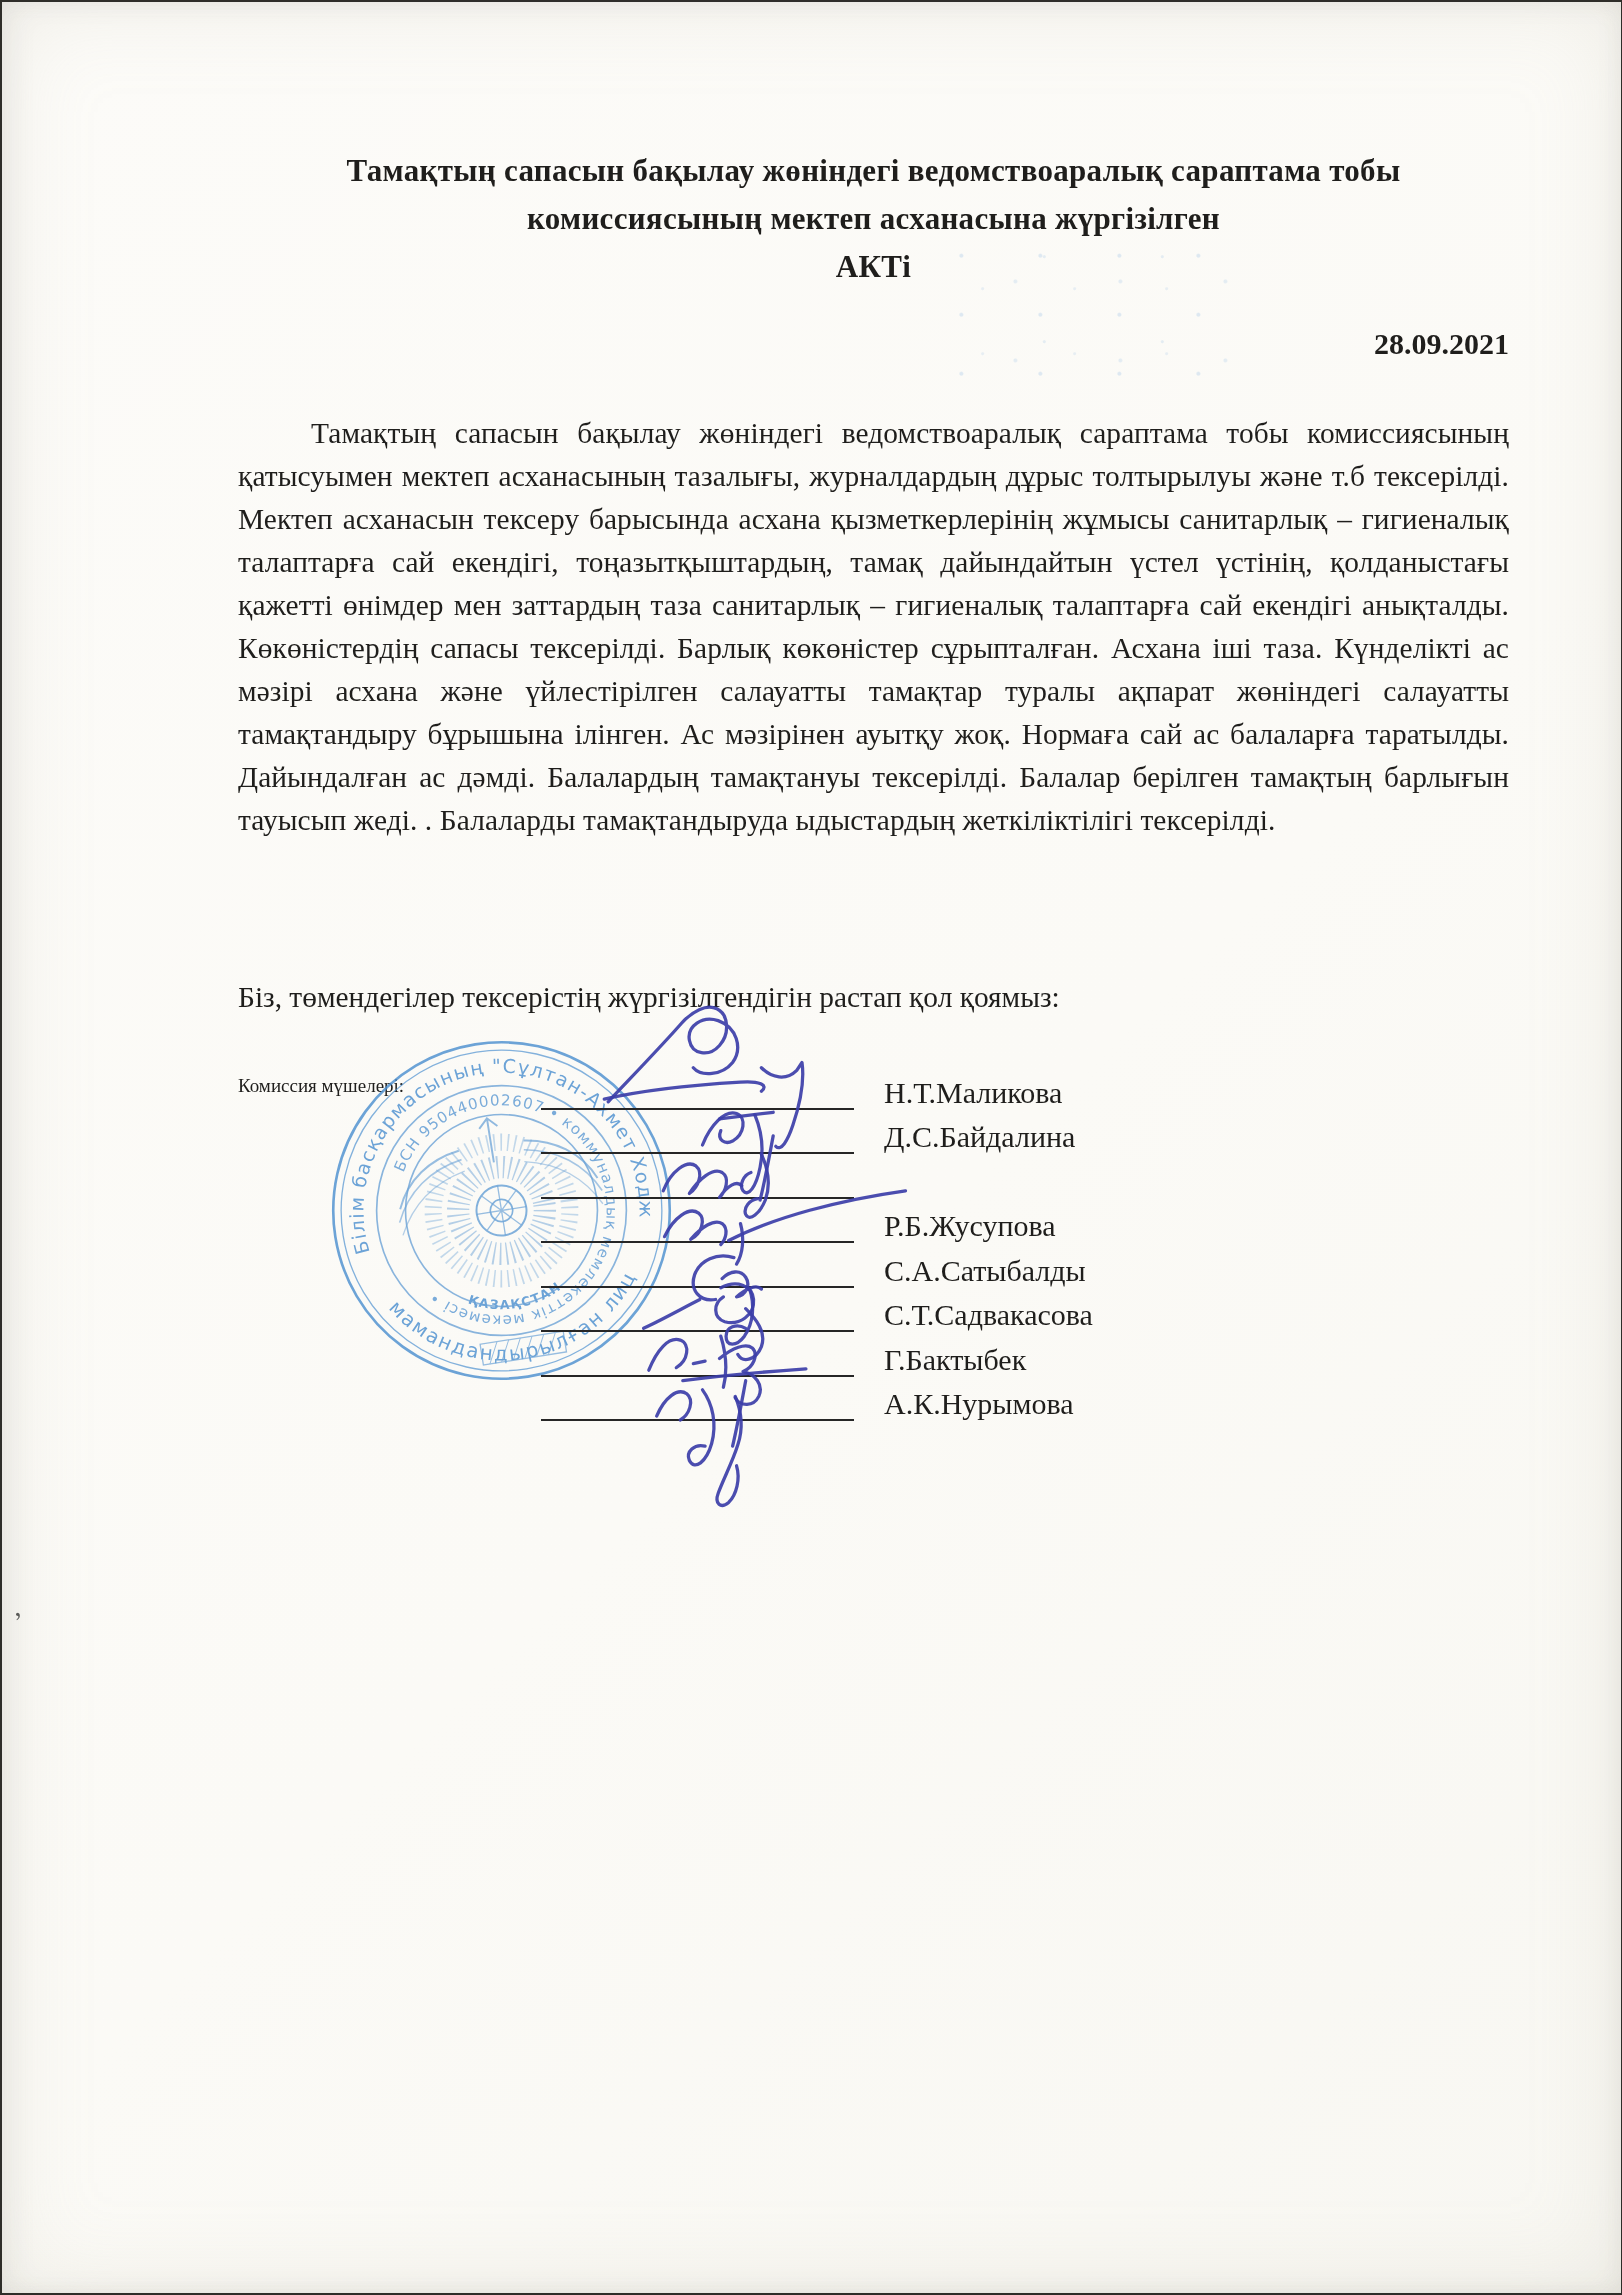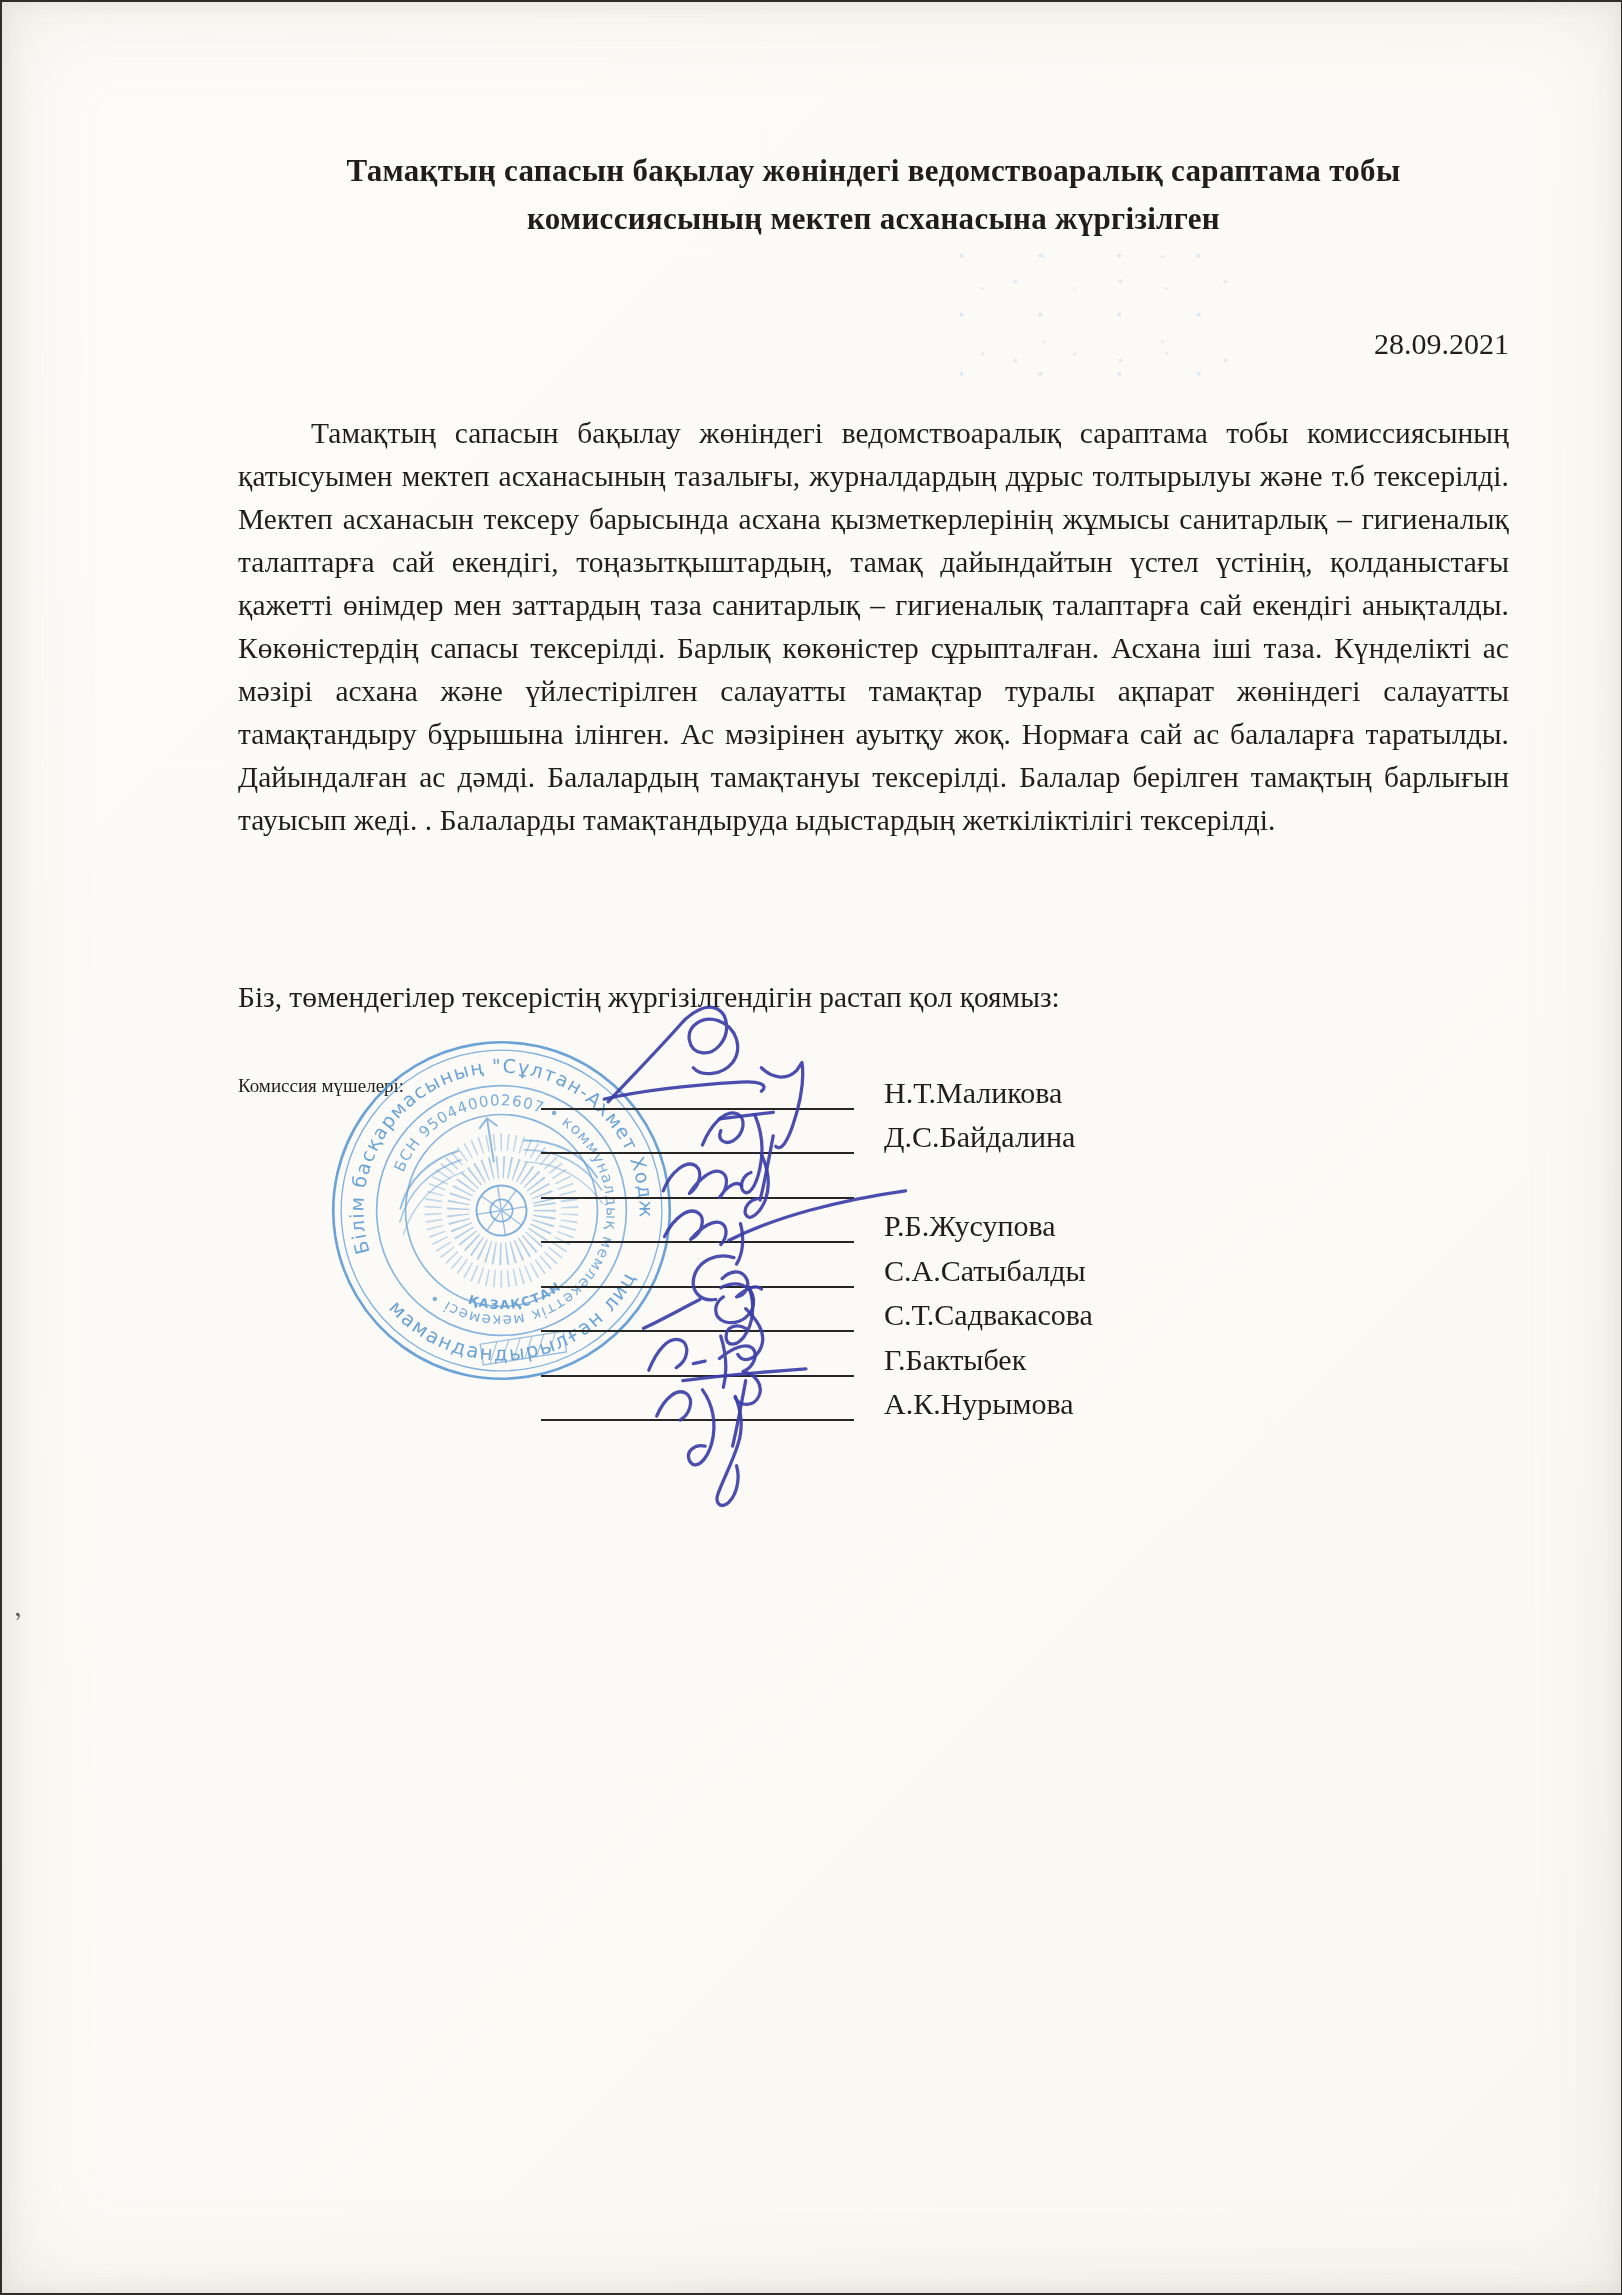--- a/index.html
+++ b/index.html
@@ -17,21 +17,21 @@
     padding-left:32px;
   }
   .abs{position:absolute;}
   .doc-title{
     left:236px;top:145px;width:1271px;
     text-align:center;font-weight:700;font-size:31px;line-height:48px;
     letter-spacing:0.3px;
   }
   .doc-date{
     left:1047px;top:325px;width:460px;
-    text-align:right;font-weight:400;font-size:30px;
+    text-align:right;font-weight:700;font-size:30px;
   }
   .doc-body{
     left:236px;top:410px;width:1271px;
     font-size:29.4px;line-height:43px;
     text-align:justify;text-indent:73px;
     letter-spacing:0.1px;
   }
   .doc-confirm{
     left:236px;top:975px;width:1271px;
     font-size:29.4px;line-height:41px;
@@ -72,20 +72,21 @@
   }
 </style>
 </head>
 <body>
 
 <div class="page">
 
   <div class="abs doc-title">
     <div>Тамақтың сапасын бақылау жөніндегі ведомствоаралық сараптама тобы</div>
     <div>комиссиясының мектеп асханасына жүргізілген</div>
+    <div>АКТі</div>
   </div>
 
   <div class="abs ghost-dust"></div>
 
   <div class="abs doc-date">28.09.2021</div>
 
   <div class="abs doc-body">Тамақтың сапасын бақылау жөніндегі ведомствоаралық сараптама тобы комиссиясының қатысуымен мектеп асханасының тазалығы, журналдардың дұрыс толтырылуы және т.б тексерілді.  Мектеп асханасын тексеру барысында асхана қызметкерлерінің жұмысы санитарлық – гигиеналық талаптарға сай екендігі, тоңазытқыштардың, тамақ дайындайтын үстел үстінің, қолданыстағы қажетті өнімдер мен заттардың таза санитарлық – гигиеналық талаптарға сай екендігі анықталды. Көкөністердің сапасы тексерілді. Барлық көкөністер сұрыпталған. Асхана іші таза. Күнделікті ас мәзірі асхана және үйлестірілген салауатты тамақтар туралы ақпарат жөніндегі салауатты тамақтандыру бұрышына ілінген. Ас мәзірінен ауытқу жоқ. Нормаға сай ас балаларға таратылды. Дайындалған ас дәмді. Балалардың тамақтануы тексерілді. Балалар берілген тамақтың барлығын тауысып жеді. . Балаларды тамақтандыруда ыдыстардың жеткіліктілігі тексерілді.</div>
 
   <div class="abs doc-confirm">Біз, төмендегілер тексерістің жүргізілгендігін растап қол қоямыз:</div>
 

